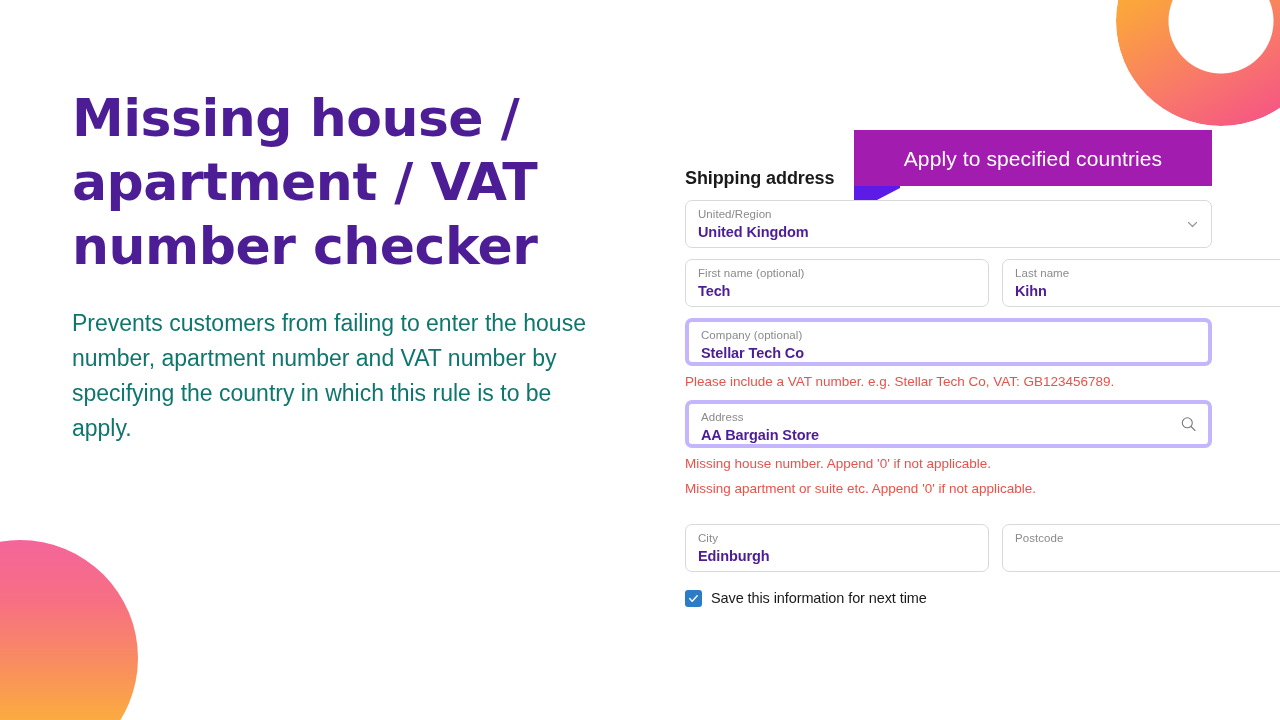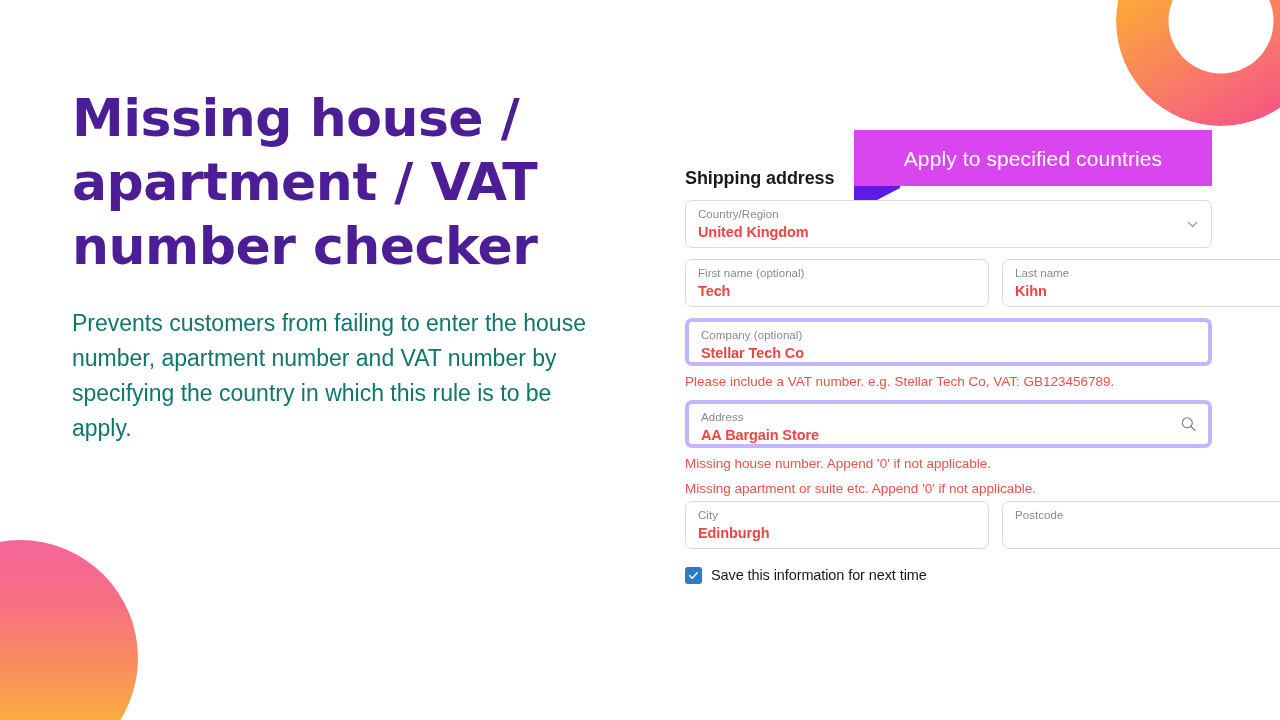--- a/index.html
+++ b/index.html
@@ -78,21 +78,21 @@
     color: #1a1a1a;
     letter-spacing: -0.1px;
   }
 
   .tooltip {
     position: absolute;
     left: 169px;
     top: 0;
     width: 358px;
     height: 56px;
-    background: #d946ef;
+    background: #a21caf;
     box-sizing: border-box;
     display: flex;
     align-items: center;
     justify-content: center;
   }
   .tooltip-label {
     color: #ffffff;
     font-size: 21px;
     line-height: 1;
     letter-spacing: 0.1px;
@@ -126,21 +126,21 @@
     display: block;
     font-size: 11.5px;
     line-height: 15px;
     color: #8a8a8a;
     letter-spacing: 0.05px;
   }
   .field-value {
     display: block;
     font-size: 14.5px;
     line-height: 20px;
-    color: #ef4444;
+    color: #4c1d95;
     font-weight: bold;
     letter-spacing: -0.1px;
   }
   .field-icon {
     position: absolute;
     right: 11px;
     top: 50%;
     transform: translateY(-50%);
     line-height: 0;
   }
@@ -190,21 +190,21 @@
     <span class="tooltip-label">Apply to specified countries</span>
   </div>
   <svg class="tooltip-tail" viewBox="0 0 46 26" xmlns="http://www.w3.org/2000/svg">
     <path d="M0 0 L0 26 L46 2 L46 0 Z" fill="#5c1be6"></path>
   </svg>
 
   <h2 class="section-title">Shipping address</h2>
 
   <div class="field-row">
     <div class="field">
-      <span class="field-label">Country/Region</span>
+      <span class="field-label">United/Region</span>
       <span class="field-value">United Kingdom</span>
       <span class="field-icon">
         <svg width="15" height="15" viewBox="0 0 15 15" xmlns="http://www.w3.org/2000/svg">
           <path d="M3.5 6 L7.5 10 L11.5 6" fill="none" stroke="#9a9a9a" stroke-width="1.2" stroke-linecap="round" stroke-linejoin="round"></path>
         </svg>
       </span>
     </div>
   </div>
 
   <div class="field-row">
@@ -235,21 +235,21 @@
           <circle cx="7.3" cy="7.3" r="5" fill="none" stroke="#7a7a7a" stroke-width="1.1"></circle>
           <path d="M11 11 L15 15" stroke="#7a7a7a" stroke-width="1.1" stroke-linecap="round"></path>
         </svg>
       </span>
     </div>
   </div>
   <p class="error-text">Missing house number. Append '0' if not applicable.</p>
 
   <p class="error-text">Missing apartment or suite etc. Append '0' if not applicable.</p>
 
-  <div class="field-row" style="margin-top:3px;">
+  <div class="field-row" style="margin-top:26px;">
     <div class="field half">
       <span class="field-label">City</span>
       <span class="field-value">Edinburgh</span>
     </div>
     <div class="field half">
       <span class="field-label">Postcode</span>
     </div>
   </div>
 
   <div class="save-row">

